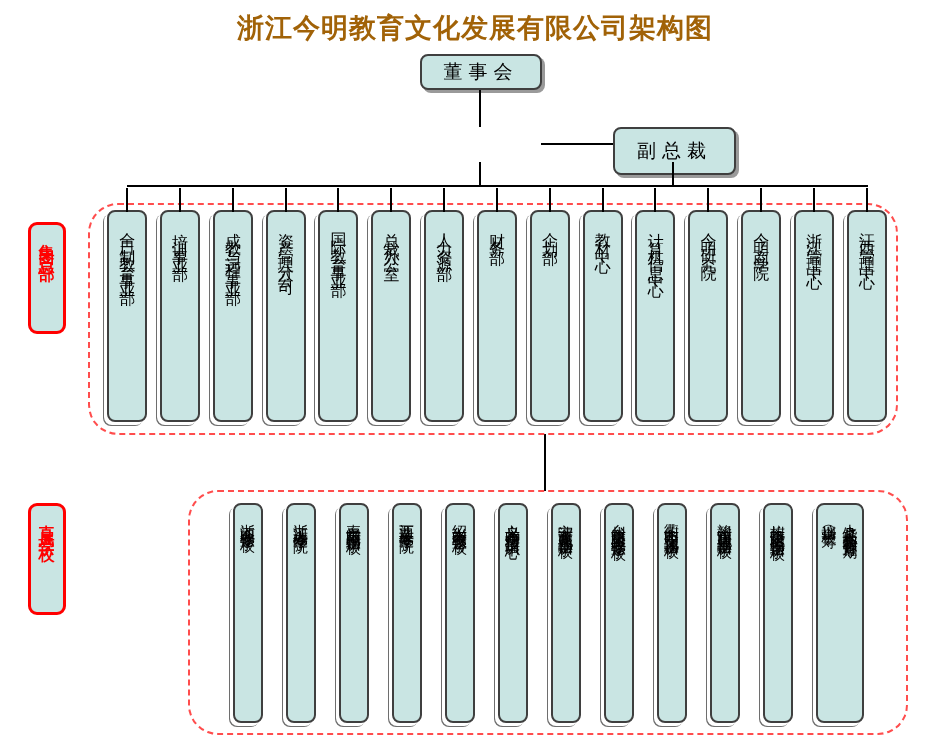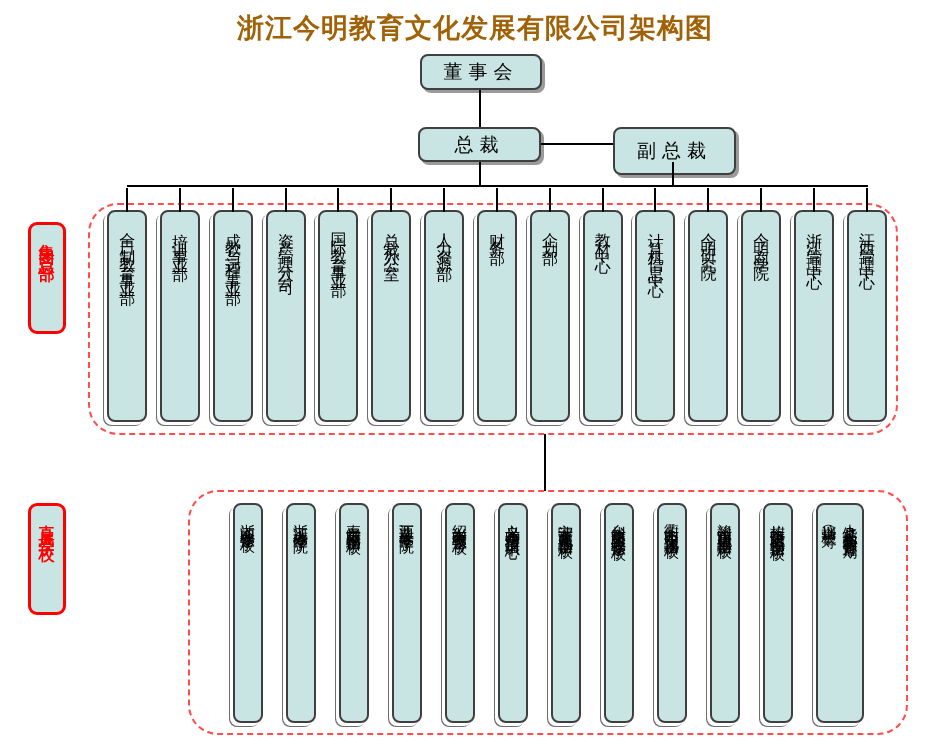--- a/index.html
+++ b/index.html
@@ -60,23 +60,20 @@
 </head>
 <body>
 
 <div id="page">
 
   <div class="title">浙江今明教育文化发展有限公司架构图</div>
 
   <div class="hbox" id="box-board">
     <span>董事会</span>
   </div>
-  <div class="hbox" id="box-president">
-    <span>总裁</span>
-  </div>
   <div class="hbox" id="box-vice">
     <span>副总裁</span>
   </div>
 
   <div class="line" style="left:479px; top:90px;  width:2px;   height:37px;"></div>
   <div class="line" style="left:541px; top:143px; width:72px;  height:2px;"></div>
   <div class="line" style="left:479px; top:162px; width:2px;   height:24px;"></div>
   <div class="line" style="left:672px; top:162px; width:2px;   height:24px;"></div>
   <div class="line" style="left:127px; top:185px; width:741px; height:2px;"></div>
   <div class="line" style="left:544px; top:434px; width:2px;   height:57px;"></div>

